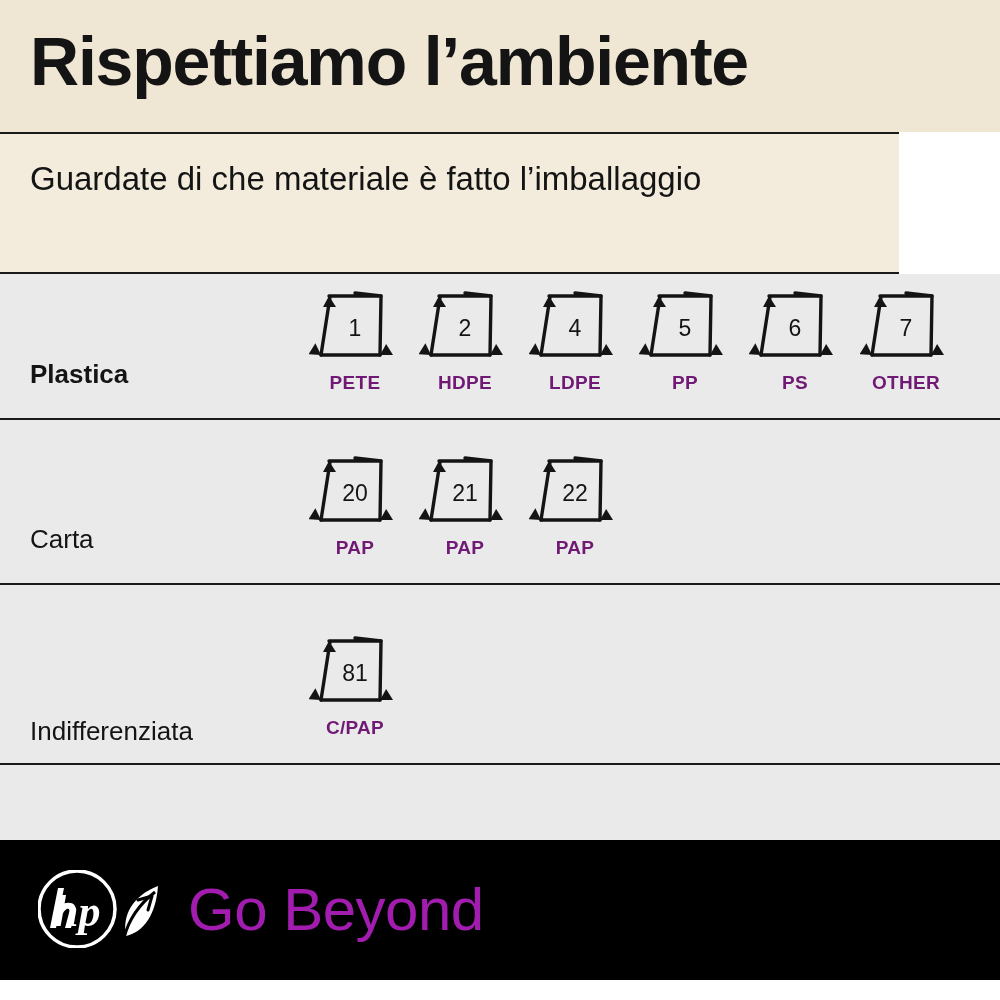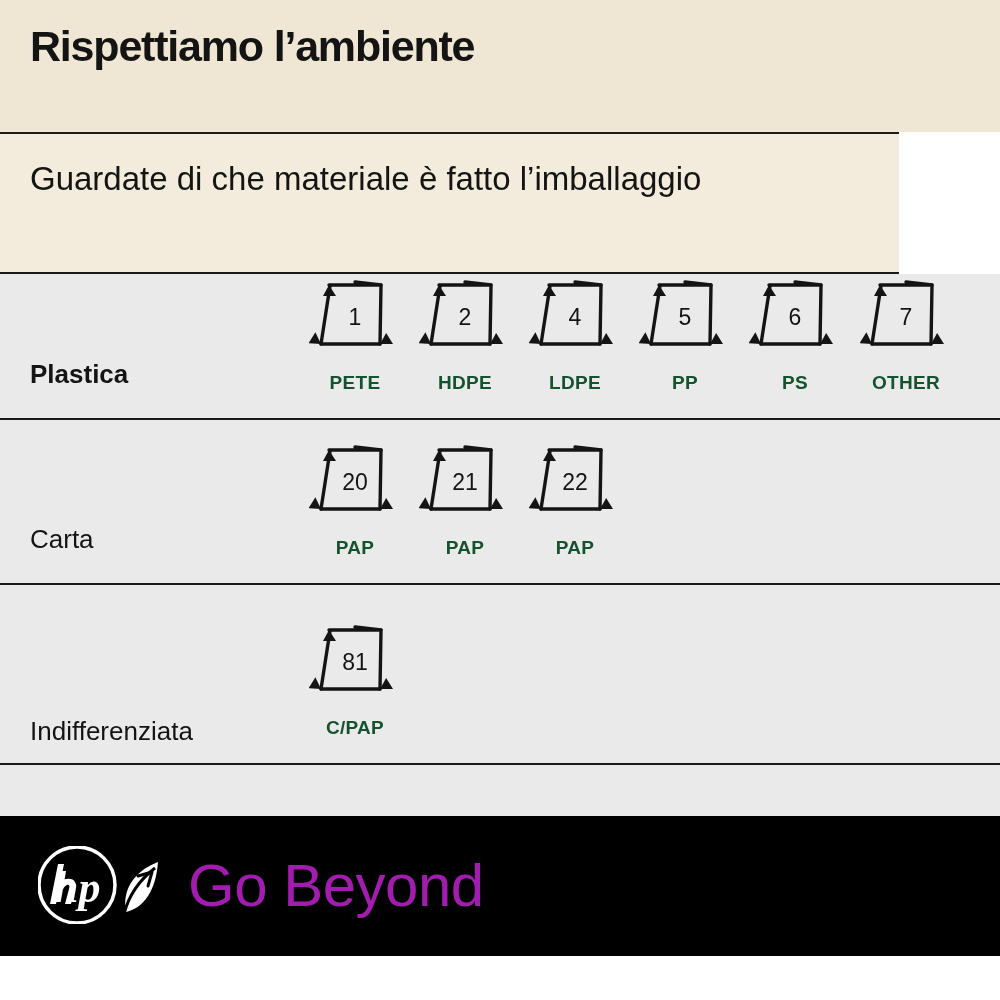--- a/index.html
+++ b/index.html
@@ -28,21 +28,21 @@
     top: 0;
     width: 1000px;
     height: 132px;
     background: #efe7d4;
     box-sizing: border-box;
   }
   .header-title {
     position: absolute;
     left: 30px;
     top: 22px;
-    font-size: 43px;
+    font-size: 68px;
     font-weight: 700;
     letter-spacing: -1.2px;
     color: #141414;
     white-space: nowrap;
   }
 
   
   .sub-band {
     position: absolute;
     left: 0;
@@ -114,22 +114,22 @@
     flex-direction: column;
     align-items: center;
     padding-bottom: 24px;
   }
   .sym.wide { width: 112px; }
   .sym svg { display: block; }
   .sym-code {
     font-size: 19px;
     font-weight: 700;
     letter-spacing: 0.3px;
-    margin-top: 16px;
-    color: #14532d;
+    margin-top: 5px;
+    color: #701a75;
     white-space: nowrap;
   }
   .sym-num {
     font-size: 23px;
     font-weight: 400;
     fill: #141414;
     font-family: "Liberation Sans", sans-serif;
   }
 
   
@@ -147,21 +147,21 @@
     left: 30px;
     top: 16px;
     width: 950px;
     font-size: 22.5px;
     line-height: 34px;
     color: #141414;
   }
   .brand-bar-bg {
     position: absolute;
     left: 0;
-    top: 816px;
+    top: 840px;
     width: 984px;
     height: 140px;
   }
   .brand-text {
     font-size: 60px;
     font-weight: 400;
     color: #a21caf;
     letter-spacing: -0.5px;
   }
 </style>

